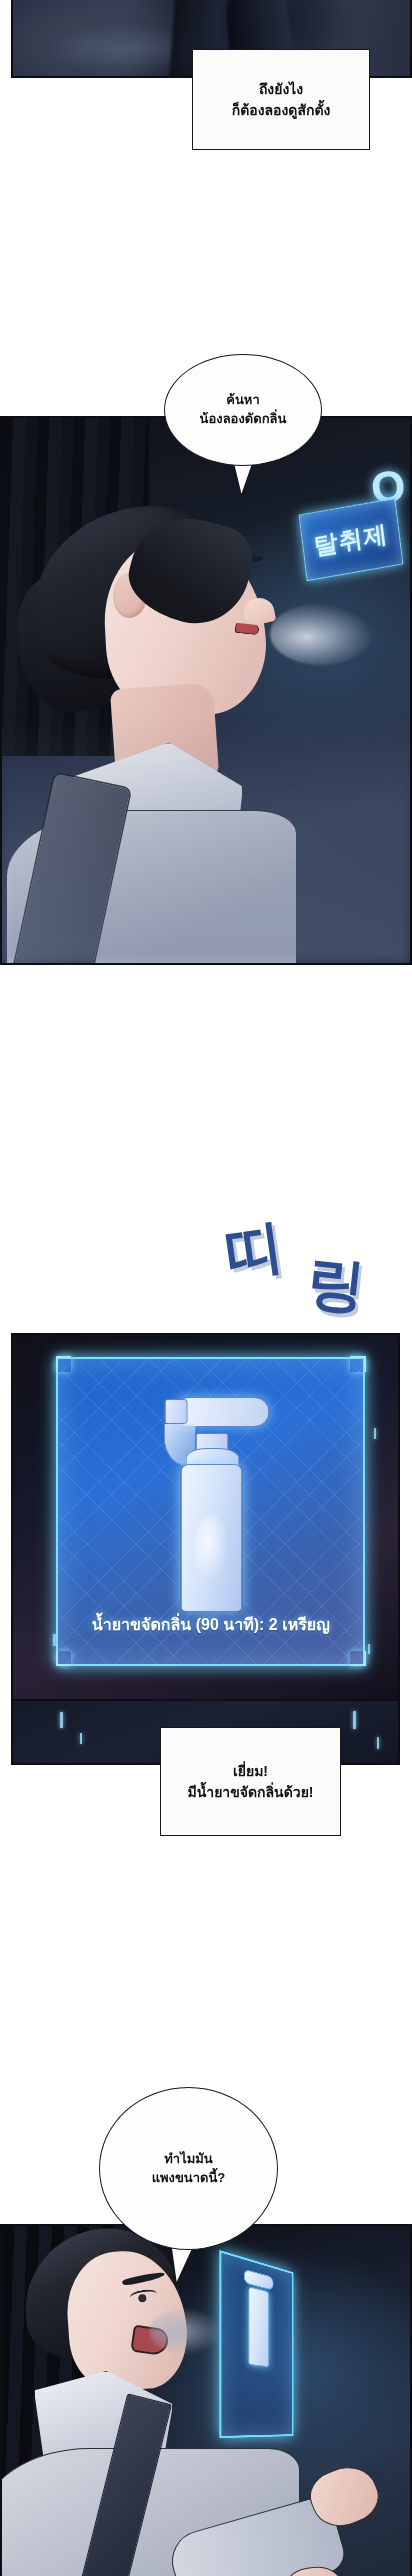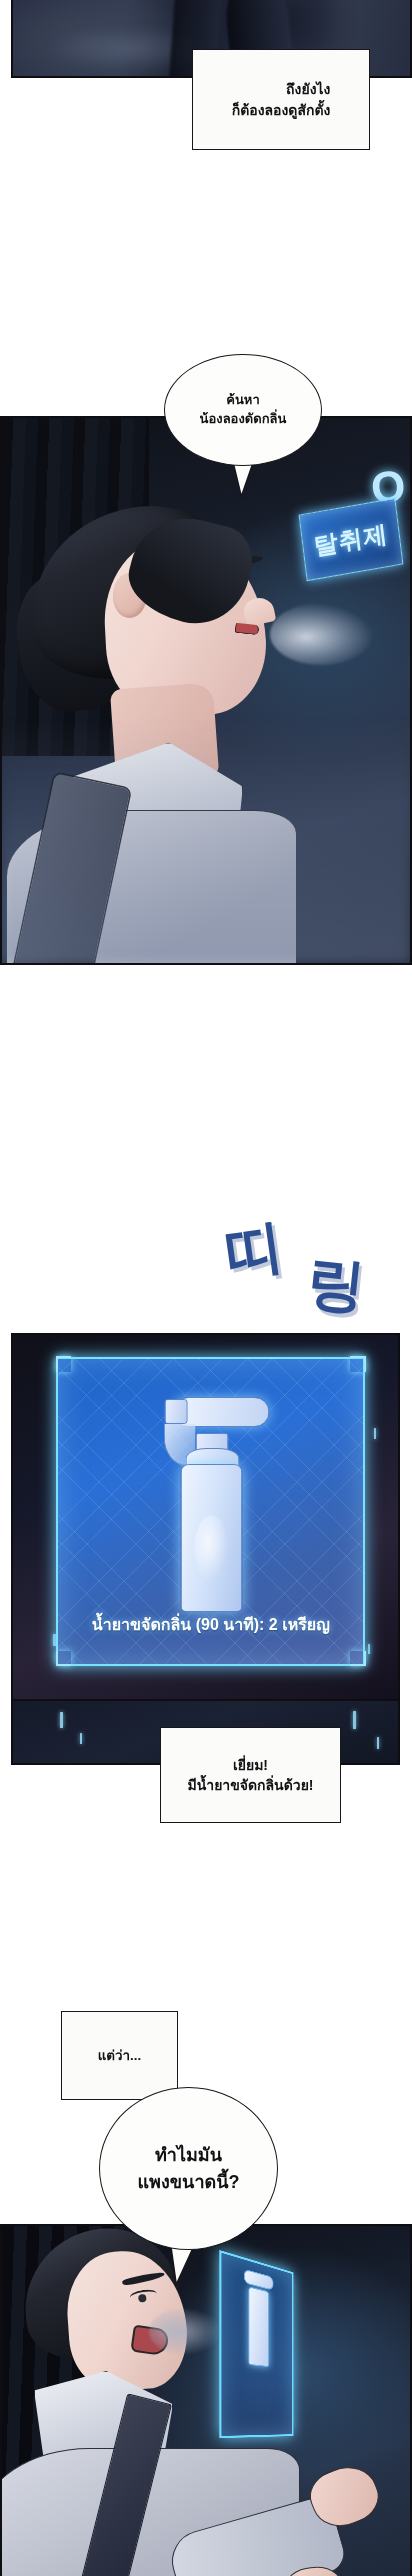--- a/index.html
+++ b/index.html
@@ -412,21 +412,21 @@
 
 <div class="page">
 
   <div class="panel" id="p1">
     <div class="mist"></div>
     <div class="leg-a"></div>
     <div class="leg-b"></div>
   </div>
 
   <div class="narr" style="left:192px; top:49px; width:178px; height:101px;">
-    <p style="font-size:14px;text-align:right;">ถึงยังไง
+    <p style="font-size:14px;">ถึงยังไง
 ก็ต้องลองดูสักตั้ง</p>
   </div>
 
   <div class="bubble" style="left:164px; top:354px; width:158px; height:112px;">
     <p style="font-size:13px;">ค้นหา
 น้องลองดัดกลิ่น</p>
   </div>
   <svg class="tail" style="left:227px; top:443px; width:41px; height:57px;" viewBox="0 0 80 110">
     <polygon points="4,4 62,6 28,104" fill="#fdfdfb" stroke="#17171b" stroke-width="3"></polygon>
   </svg>
@@ -479,38 +479,35 @@
         <div class="neck"></div>
         <div class="shoulder"></div>
         <div class="body"></div>
         <div class="shine"></div>
       </div>
 
       <div class="item-label">น้ำยาขจัดกลิ่น (90 นาที): 2 เหรียญ</div>
     </div>
   </div>
 
-  <div class="narr" style="left:160px; top:1727px; width:181px; height:96px;">
+  <div class="narr" style="left:160px; top:1727px; width:181px; height:109px;">
     <p style="font-size:14px;">เยี่ยม!
 มีน้ำยาขจัดกลิ่นด้วย!</p>
   </div>
 
   <div class="panel" id="p4">
     <div class="spark" style="left:47px; top:11.3px; width:2.6px; height:15.5px;"></div>
     <div class="spark" style="left:67px; top:32px; width:2.1px; height:11.3px;"></div>
     <div class="spark" style="left:340px; top:10.3px; width:2.6px; height:17.5px;"></div>
     <div class="spark" style="left:364px; top:36px; width:2.1px; height:12.4px;"></div>
   </div>
 
-  <div class="narr" style="left:61px; top:2011px; width:117px; height:89px; justify-content:center;">
-    <p style="font-size:13.4px;">แต่ว่า...</p>
-  </div>
 
   <div class="bubble" style="left:99px; top:2087px; width:179px; height:163px;">
-    <p style="font-size:18px;">ทำไมมัน
+    <p style="font-size:13px;">ทำไมมัน
 แพงขนาดนี้?</p>
   </div>
   <svg class="tail" style="left:165px; top:2231px; width:41px; height:57px;" viewBox="0 0 80 110">
     <polygon points="8,4 66,8 22,104" fill="#fdfdfb" stroke="#17171b" stroke-width="3"></polygon>
   </svg>
 
   <div class="panel" id="p5">
     <div class="wallstrip"></div>
     <div class="holo">
       <div class="mini-head"></div>

